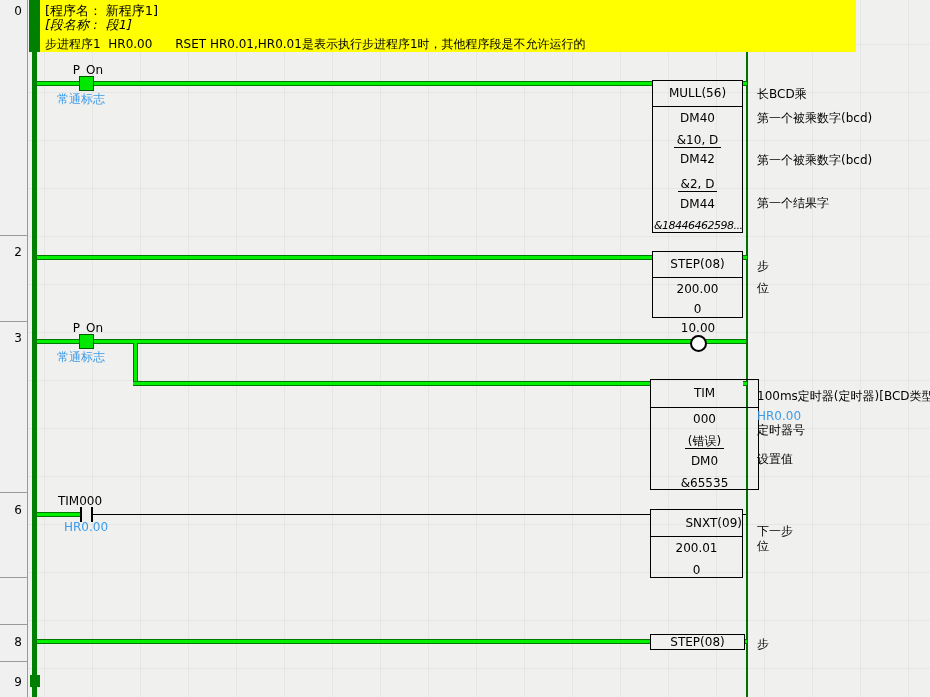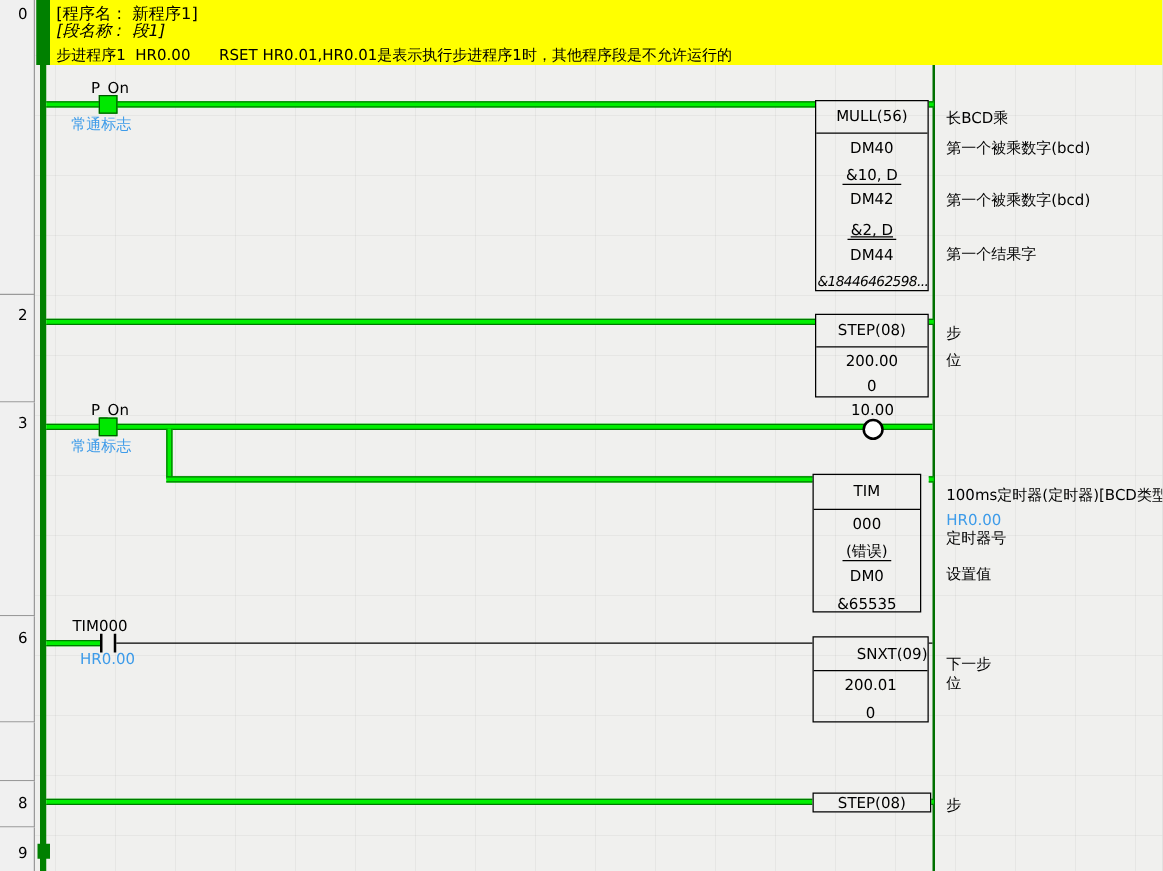--- a/index.html
+++ b/index.html
@@ -32,21 +32,21 @@
   .symcmt{position:absolute;color:#3d9be9;white-space:nowrap;}
   
   .iblock{position:absolute;border:1px solid #000;box-sizing:border-box;}
   .ititle{position:absolute;left:0;right:0;top:0;text-align:center;border-bottom:1px solid #000;}
   .brow{position:absolute;left:0;right:0;text-align:center;height:14px;line-height:14px;white-space:nowrap;}
   .uval{border-bottom:1px solid #000;padding:0 3px;}
   
   .cmt{position:absolute;left:757px;white-space:nowrap;color:#000;}
   .cmt.blue{color:#3d9be9;}
   
-  .banner{position:absolute;left:40px;width:890px;background:#ffff00;}
+  .banner{position:absolute;left:40px;width:816px;background:#ffff00;}
   .bmark{position:absolute;background:#008000;}
   .bline{position:absolute;white-space:pre;font-size:13px;color:#000;}
 </style>
 </head>
 <body>
 
 <div id="canvas">
 
   <div class="mcell" style="top:0;height:236px;">
       <span class="mnum" style="padding-top:4px;">0</span>
@@ -75,21 +75,21 @@
   <div class="wire" style="left:743px;top:81px;width:4px;"></div>
   <div class="oplabel" style="left:66px;top:63px;width:44px;">P_On</div>
   <div class="pcontact" style="left:79px;top:76px;"></div>
   <div class="symcmt" style="left:57px;top:91px;">常通标志</div>
 
   <div class="iblock" style="left:652px;top:80px;width:91px;height:153px;">
     <div class="ititle" style="height:25px;line-height:25px;">MULL(56)</div>
     <div class="brow" style="top:30px;">DM40</div>
     <div class="brow" style="top:52px;"><span class="uval">&amp;10, D</span></div>
     <div class="brow" style="top:71px;">DM42</div>
-    <div class="brow" style="top:96px;text-decoration:underline;"><span class="uval">&amp;2, D</span></div>
+    <div class="brow" style="top:96px;"><span class="uval">&amp;2, D</span></div>
     <div class="brow" style="top:116px;">DM44</div>
     <div class="brow" style="top:138px;text-align:left;padding-left:1px;font-size:11px;letter-spacing:-0.5px;font-style:italic;">&amp;18446462598...</div>
   </div>
   <div class="cmt" style="top:86px;">长BCD乘</div>
   <div class="cmt" style="top:110px;">第一个被乘数字(bcd)</div>
   <div class="cmt" style="top:152px;">第一个被乘数字(bcd)</div>
   <div class="cmt" style="top:195px;">第一个结果字</div>
 
   <div class="wire" style="left:37px;top:255px;width:615px;"></div>
   <div class="wire" style="left:743px;top:255px;width:4px;"></div>
@@ -105,21 +105,21 @@
   <div class="oplabel" style="left:66px;top:321px;width:44px;">P_On</div>
   <div class="pcontact" style="left:79px;top:334px;"></div>
   <div class="symcmt" style="left:57px;top:349px;">常通标志</div>
 
   <div class="vwire" style="left:133px;top:343px;height:40px;"></div>
   <div class="wire" style="left:133px;top:381px;width:517px;"></div>
 
   <div class="oplabel" style="left:673px;top:321px;width:50px;">10.00</div>
   <div class="coil" style="left:690px;top:335px;"></div>
 
-  <div class="iblock" style="left:650px;top:379px;width:87px;height:111px;">
+  <div class="iblock" style="left:650px;top:379px;width:109px;height:111px;">
     <div class="ititle" style="height:27px;line-height:27px;">TIM</div>
     <div class="brow" style="top:32px;">000</div>
     <div class="brow" style="top:54px;"><span class="uval">(错误)</span></div>
     <div class="brow" style="top:74px;">DM0</div>
     <div class="brow" style="top:96px;">&amp;65535</div>
   </div>
   <div class="wire" style="left:743px;top:381px;width:4px;"></div>
   <div class="cmt" style="top:388px;">100ms定时器(定时器)[BCD类型]</div>
   <div class="cmt blue" style="top:409px;">HR0.00</div>
   <div class="cmt" style="top:422px;">定时器号</div>

